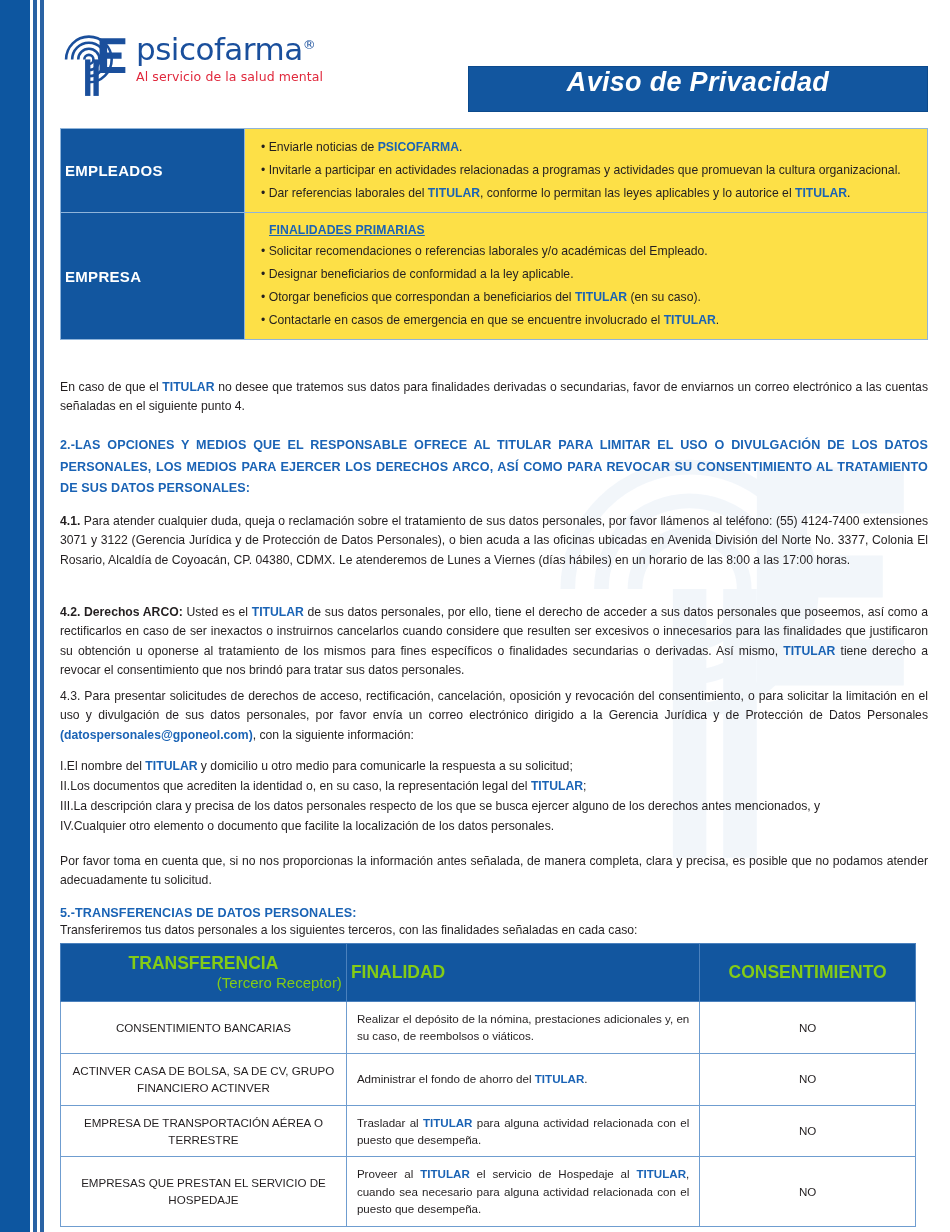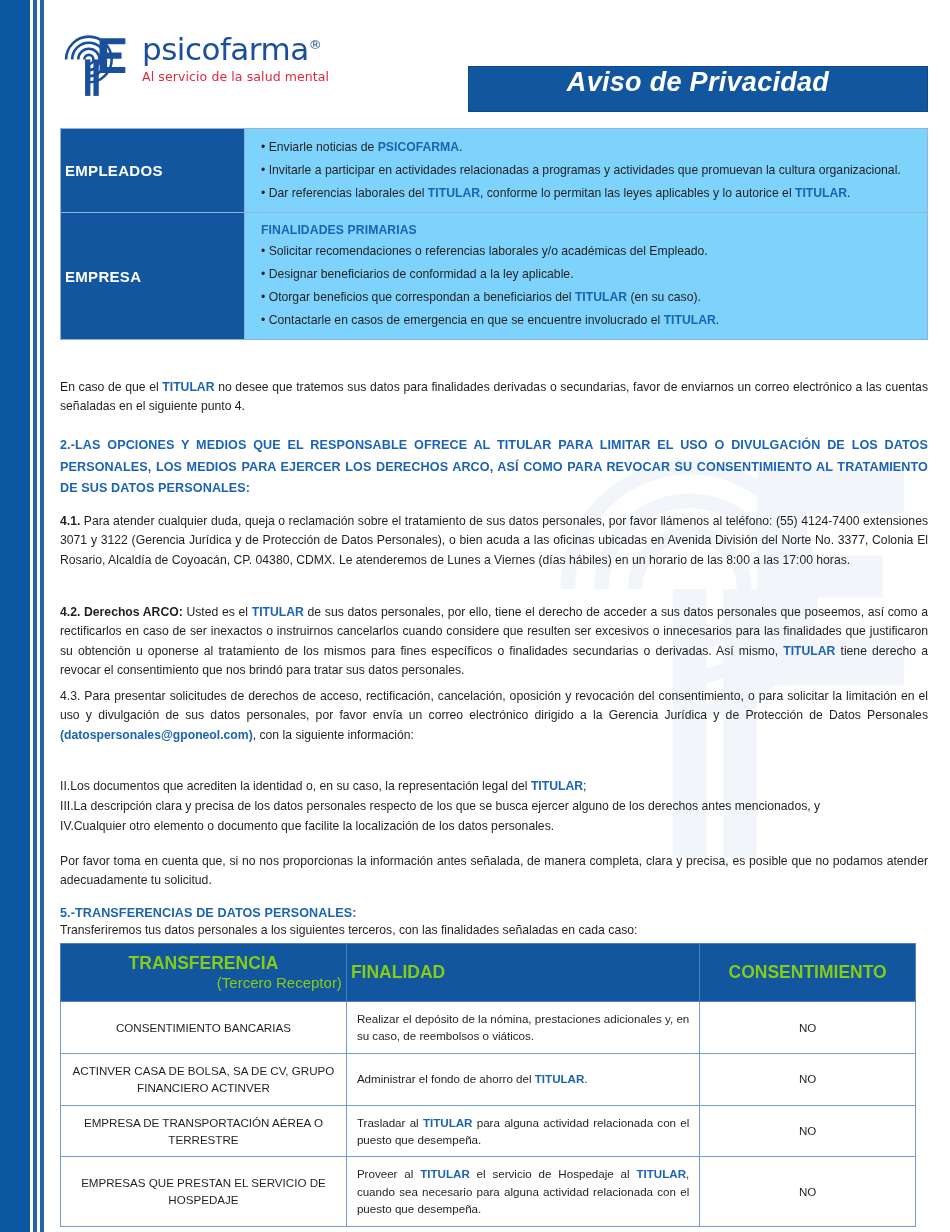--- a/index.html
+++ b/index.html
@@ -23,21 +23,21 @@
   }
   .watermark svg{width:100%;height:100%;}
 
   
   .page{position:absolute;left:0;top:0;width:950px;height:1232px;z-index:2;}
 
   
   .header{position:absolute;left:60px;top:22px;width:868px;height:90px;}
   .logo-wrap{position:absolute;left:0;top:4px;display:flex;align-items:flex-start;}
   .logo-mark{width:76px;height:76px;flex:0 0 76px;}
-  .logo-text{margin-left:6px;padding-top:8px;}
+  .logo-text{padding-top:8px;}
   .logo-word{
     font-family:"DejaVu Sans",sans-serif;
     font-size:31px;letter-spacing:-.5px;color:#1a4f9c;line-height:1;
     font-weight:400;
   }
   .logo-word sup{font-size:13px;vertical-align:super;}
   .logo-tag{
     font-family:"DejaVu Sans",sans-serif;
     font-size:12.5px;color:#e0283c;margin-top:4px;letter-spacing:.1px;
   }
@@ -54,22 +54,22 @@
   .purpose-table{
     position:absolute;left:60px;top:128px;width:868px;
     border-collapse:collapse;
   }
   .purpose-table td{border:1px solid #8fb4da;vertical-align:middle;}
   .pt-label{
     width:175px;background:#12569f;color:#fff;
     font-weight:bold;font-size:15px;letter-spacing:.3px;
     padding:10px 4px;
   }
-  .pt-body{padding:9px 14px 9px 16px;background:#7dd3fc;}
-  .pt-sub{color:#1a63b5;font-weight:bold;font-size:12.2px;margin:1px 0 5px 0;letter-spacing:.1px;}
+  .pt-body{padding:9px 14px 9px 16px;background:#fde047;}
+  .pt-sub{color:#1a63b5;font-weight:bold;font-size:12.2px;margin:1px 0 5px 8px;letter-spacing:.1px;text-decoration:underline;}
   .bullet-line{
     font-size:12.2px;line-height:1.62;text-align:justify;margin:0 0 3px 0;
     padding-left:12px;text-indent:-12px;
   }
   .bullet-line:last-child{margin-bottom:0;}
   b.bl{color:#1a63b5;font-weight:bold;}
 
   
   .para{
     position:absolute;font-size:12.2px;line-height:1.58;text-align:justify;
@@ -174,20 +174,21 @@
   <div class="para" style="top:378px;">En caso de que el <b class="bl">TITULAR</b> no desee que tratemos sus datos para finalidades derivadas o secundarias, favor de enviarnos un correo electrónico a las cuentas señaladas en el siguiente punto 4.</div>
 
   <div class="heading" style="top:435px;">2.-LAS OPCIONES Y MEDIOS QUE EL RESPONSABLE OFRECE AL TITULAR PARA LIMITAR EL USO O DIVULGACIÓN DE LOS DATOS PERSONALES, LOS MEDIOS PARA EJERCER LOS DERECHOS ARCO, ASÍ COMO PARA REVOCAR SU CONSENTIMIENTO AL TRATAMIENTO DE SUS DATOS PERSONALES:</div>
 
   <div class="para" style="top:512px;"><b class="em">4.1.</b> Para atender cualquier duda, queja o reclamación sobre el tratamiento de sus datos personales, por favor llámenos al teléfono: (55) 4124-7400 extensiones 3071 y 3122 (Gerencia Jurídica y de Protección de Datos Personales), o bien acuda a las oficinas ubicadas en Avenida División del Norte No. 3377, Colonia El Rosario, Alcaldía de Coyoacán, CP. 04380, CDMX. Le atenderemos de Lunes a Viernes (días hábiles) en un horario de las 8:00 a las 17:00 horas.</div>
 
   <div class="para" style="top:603px;"><b class="em">4.2. Derechos ARCO:</b> Usted es el <b class="bl">TITULAR</b> de sus datos personales, por ello, tiene el derecho de acceder a sus datos personales que poseemos, así como a rectificarlos en caso de ser inexactos o instruirnos cancelarlos cuando considere que resulten ser excesivos o innecesarios para las finalidades que justificaron su obtención u oponerse al tratamiento de los mismos para fines específicos o finalidades secundarias o derivadas. Así mismo, <b class="bl">TITULAR</b> tiene derecho a revocar el consentimiento que nos brindó para tratar sus datos personales.</div>
 
   <div class="para" style="top:687px;">4.3. Para presentar solicitudes de derechos de acceso, rectificación, cancelación, oposición y revocación del consentimiento, o para solicitar la limitación en el uso y divulgación de sus datos personales, por favor envía un correo electrónico dirigido a la Gerencia Jurídica y de Protección de Datos Personales <b class="bl">(datospersonales@gponeol.com)</b>, con la siguiente información:</div>
 
+  <div class="listline" style="top:757px;">I.El nombre del <b class="bl">TITULAR</b> y domicilio u otro medio para comunicarle la respuesta a su solicitud;</div>
   <div class="listline" style="top:777px;">II.Los documentos que acrediten la identidad o, en su caso, la representación legal del <b class="bl">TITULAR</b>;</div>
   <div class="listline" style="top:797px;">III.La descripción clara y precisa de los datos personales respecto de los que se busca ejercer alguno de los derechos antes mencionados, y</div>
   <div class="listline" style="top:817px;">IV.Cualquier otro elemento o documento que facilite la localización de los datos personales.</div>
 
   <div class="para" style="top:852px;">Por favor toma en cuenta que, si no nos proporcionas la información antes señalada, de manera completa, clara y precisa, es posible que no podamos atender adecuadamente tu solicitud.</div>
 
   <div class="heading nojust" style="top:903px;">5.-TRANSFERENCIAS DE DATOS PERSONALES:</div>
   <div class="para" style="top:921px;">Transferiremos tus datos personales a los siguientes terceros, con las finalidades señaladas en cada caso:</div>
 
   <table class="transfer-table">

